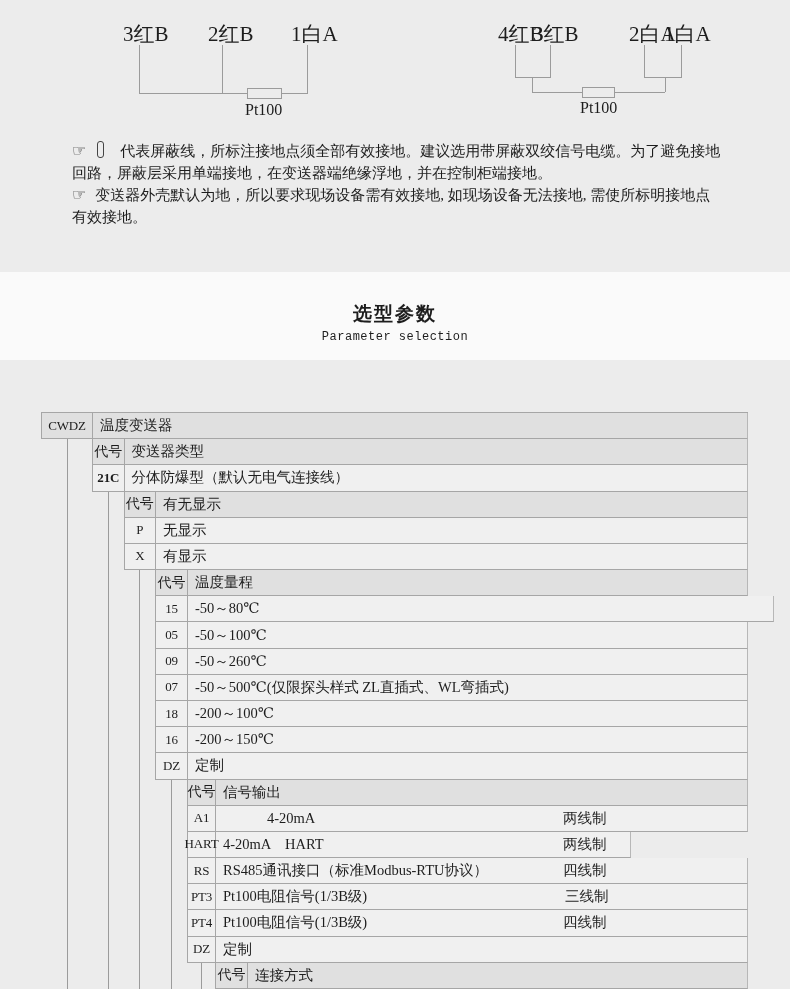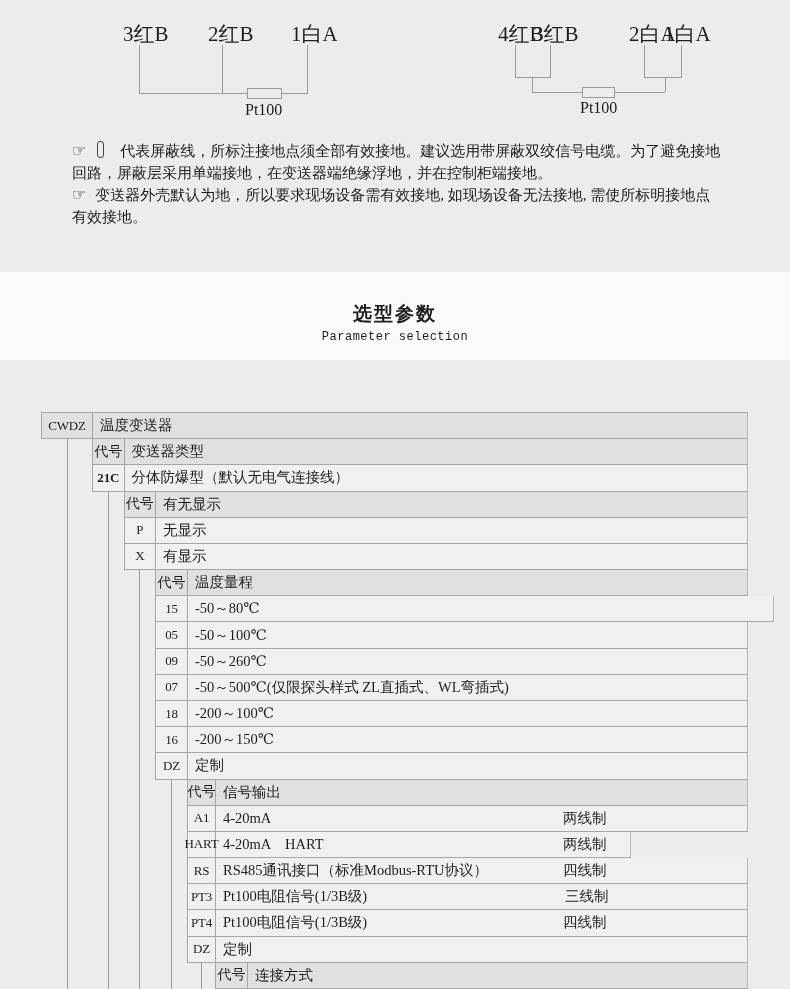--- a/index.html
+++ b/index.html
@@ -182,21 +182,21 @@
         <div class="tdesc">-200～150℃</div>
       </div>
       <div class="trow dt" style="left: 155px; top: 753.34px; width: 593px; height: 26.18px;">
         <div class="tcode latin" style="width: 32px;">DZ</div>
         <div class="tdesc">定制</div>
       </div>
       <div class="trow hd" style="left: 187px; top: 779.52px; width: 561px; height: 26.18px;">
         <div class="tcode" style="width: 28px;">代号</div>
         <div class="tdesc">信号输出</div>
       </div>
-      <div class="trow dt" style="left: 187px; top: 805.7px; width: 561px; height: 26.18px;">
+      <div class="trow dt" style="left: 187px; top: 805.7px; width: 561px; height: 26.18px; gap: 44px;">
         <div class="tcode latin" style="width: 28px;">A1</div>
         <div class="tdesc">4-20mA</div>
         <div class="twire" style="left: 375px;">两线制</div>
       </div>
       <div class="trow dt" style="left: 187px; top: 831.88px; width: 444px; height: 26.18px;">
         <div class="tcode latin" style="width: 28px;">HART</div>
         <div class="tdesc">4-20mA　HART</div>
         <div class="twire" style="left: 375px;">两线制</div>
       </div>
       <div class="trow dt" style="left: 187px; top: 858.06px; width: 561px; height: 26.18px;">

